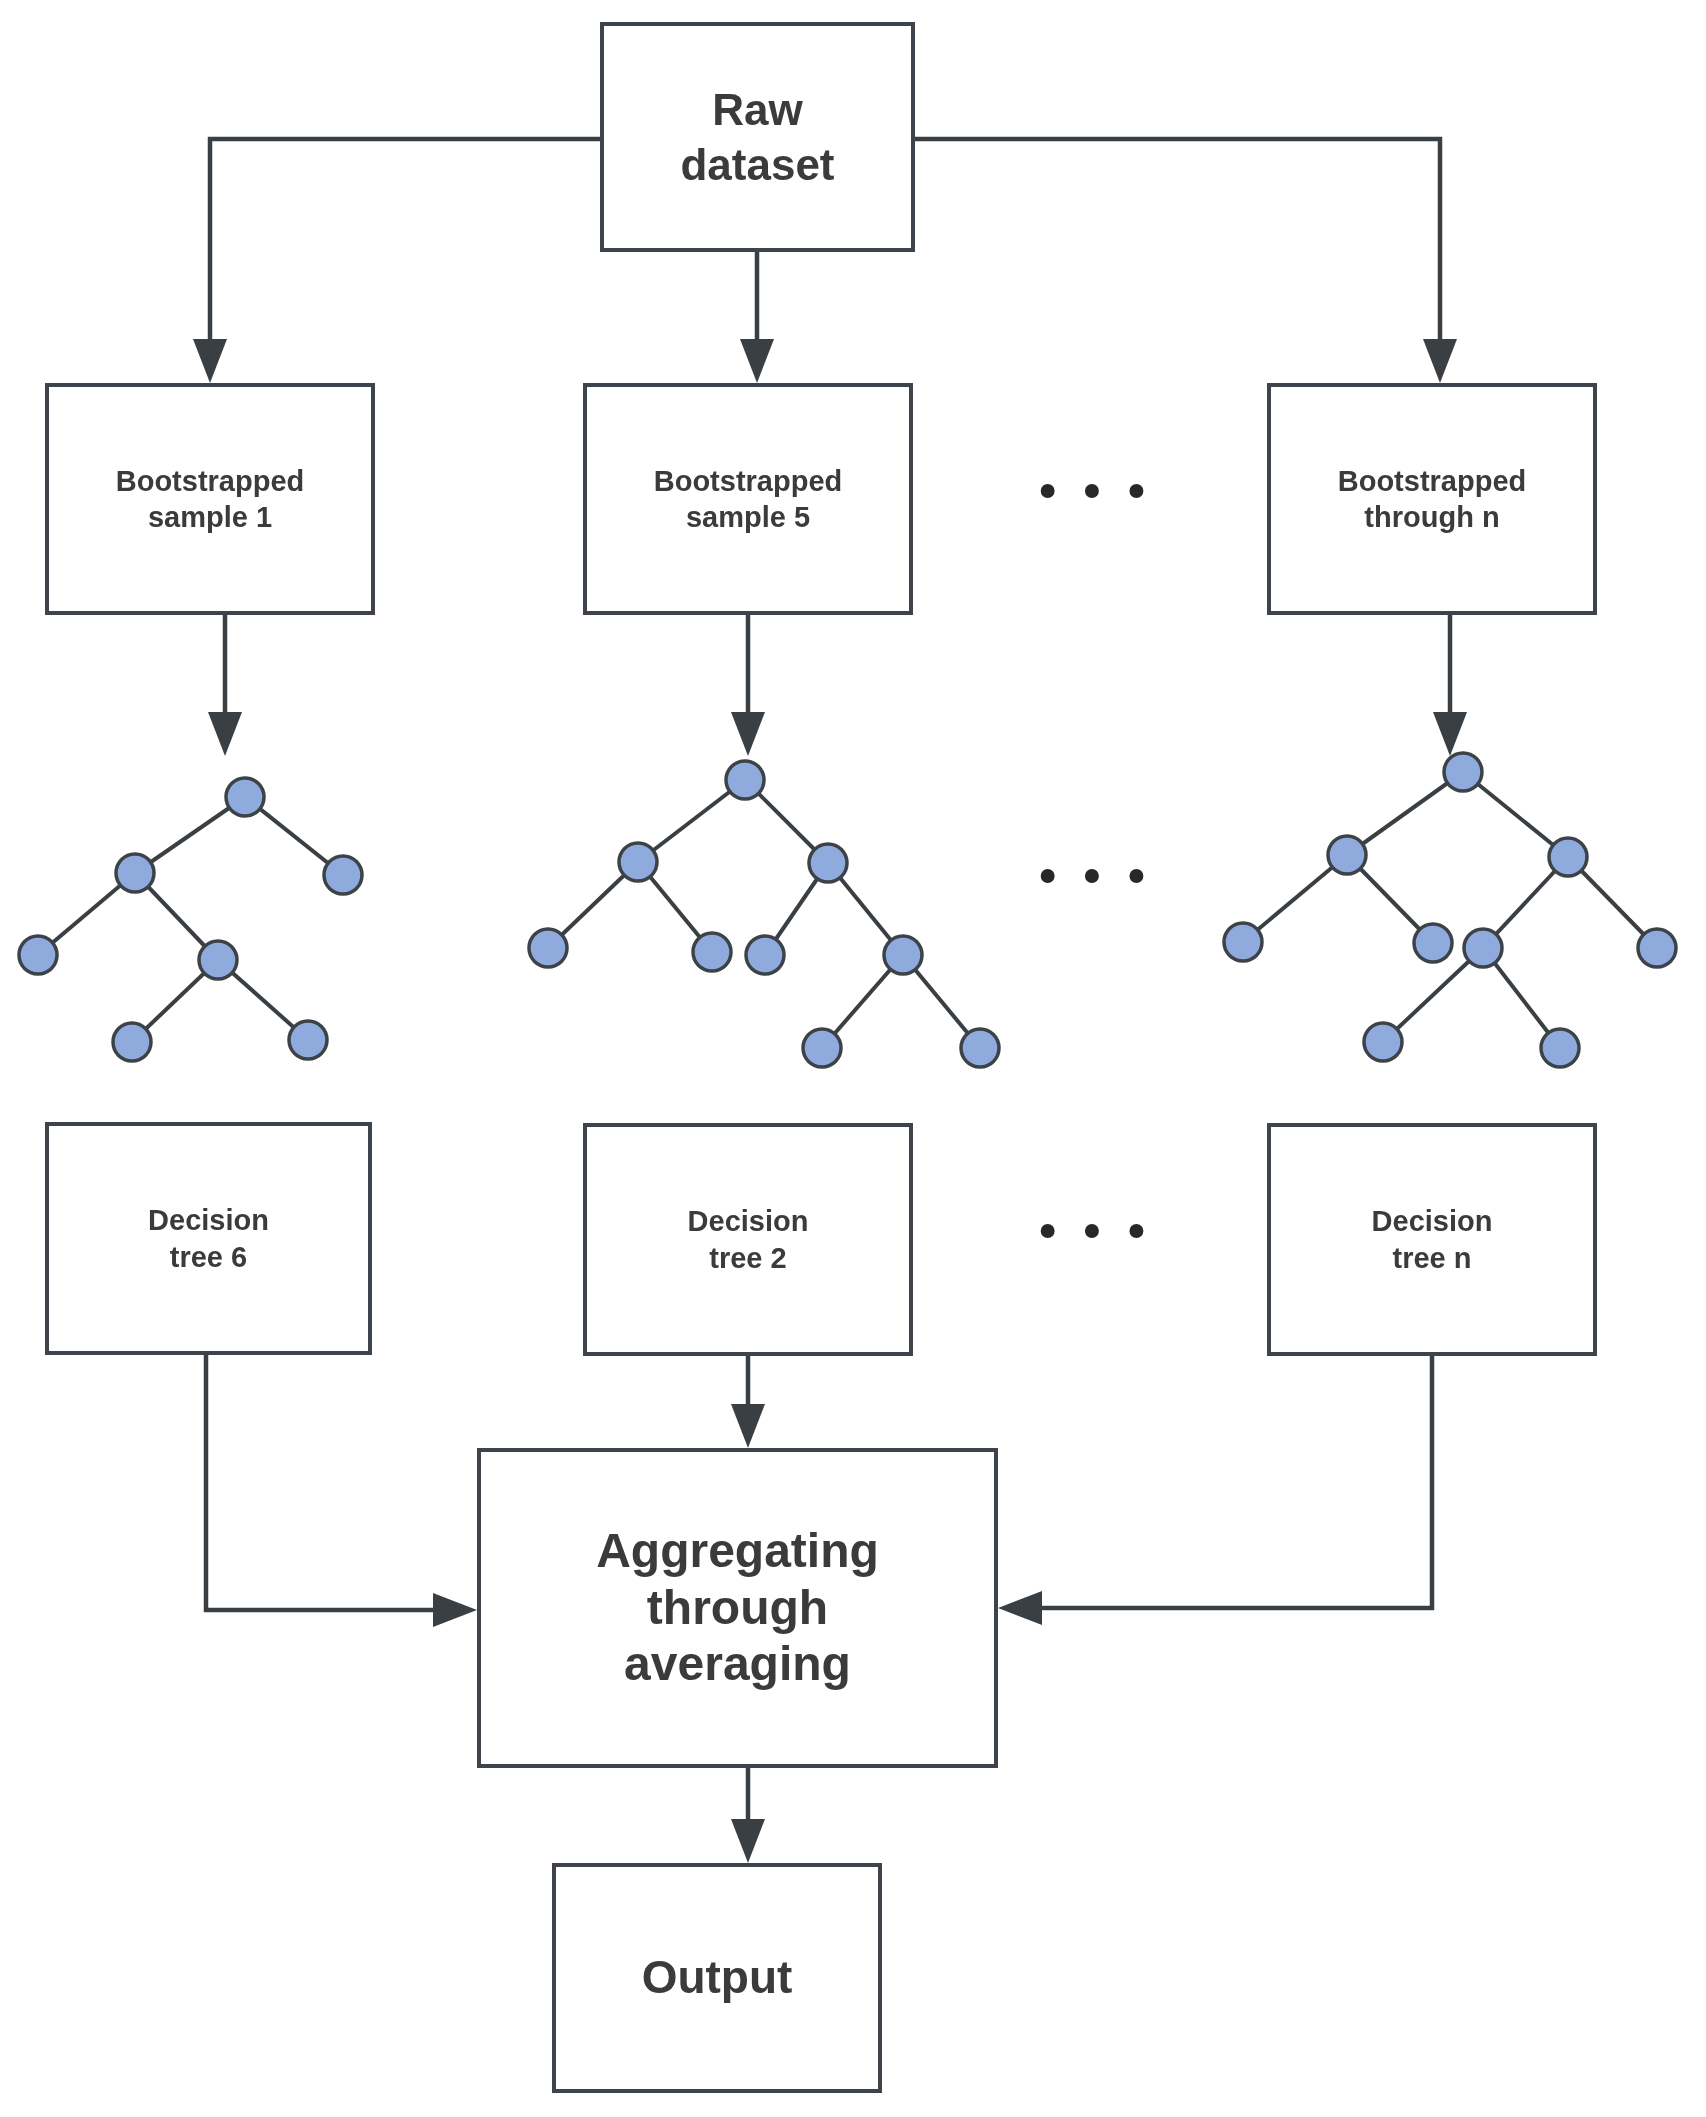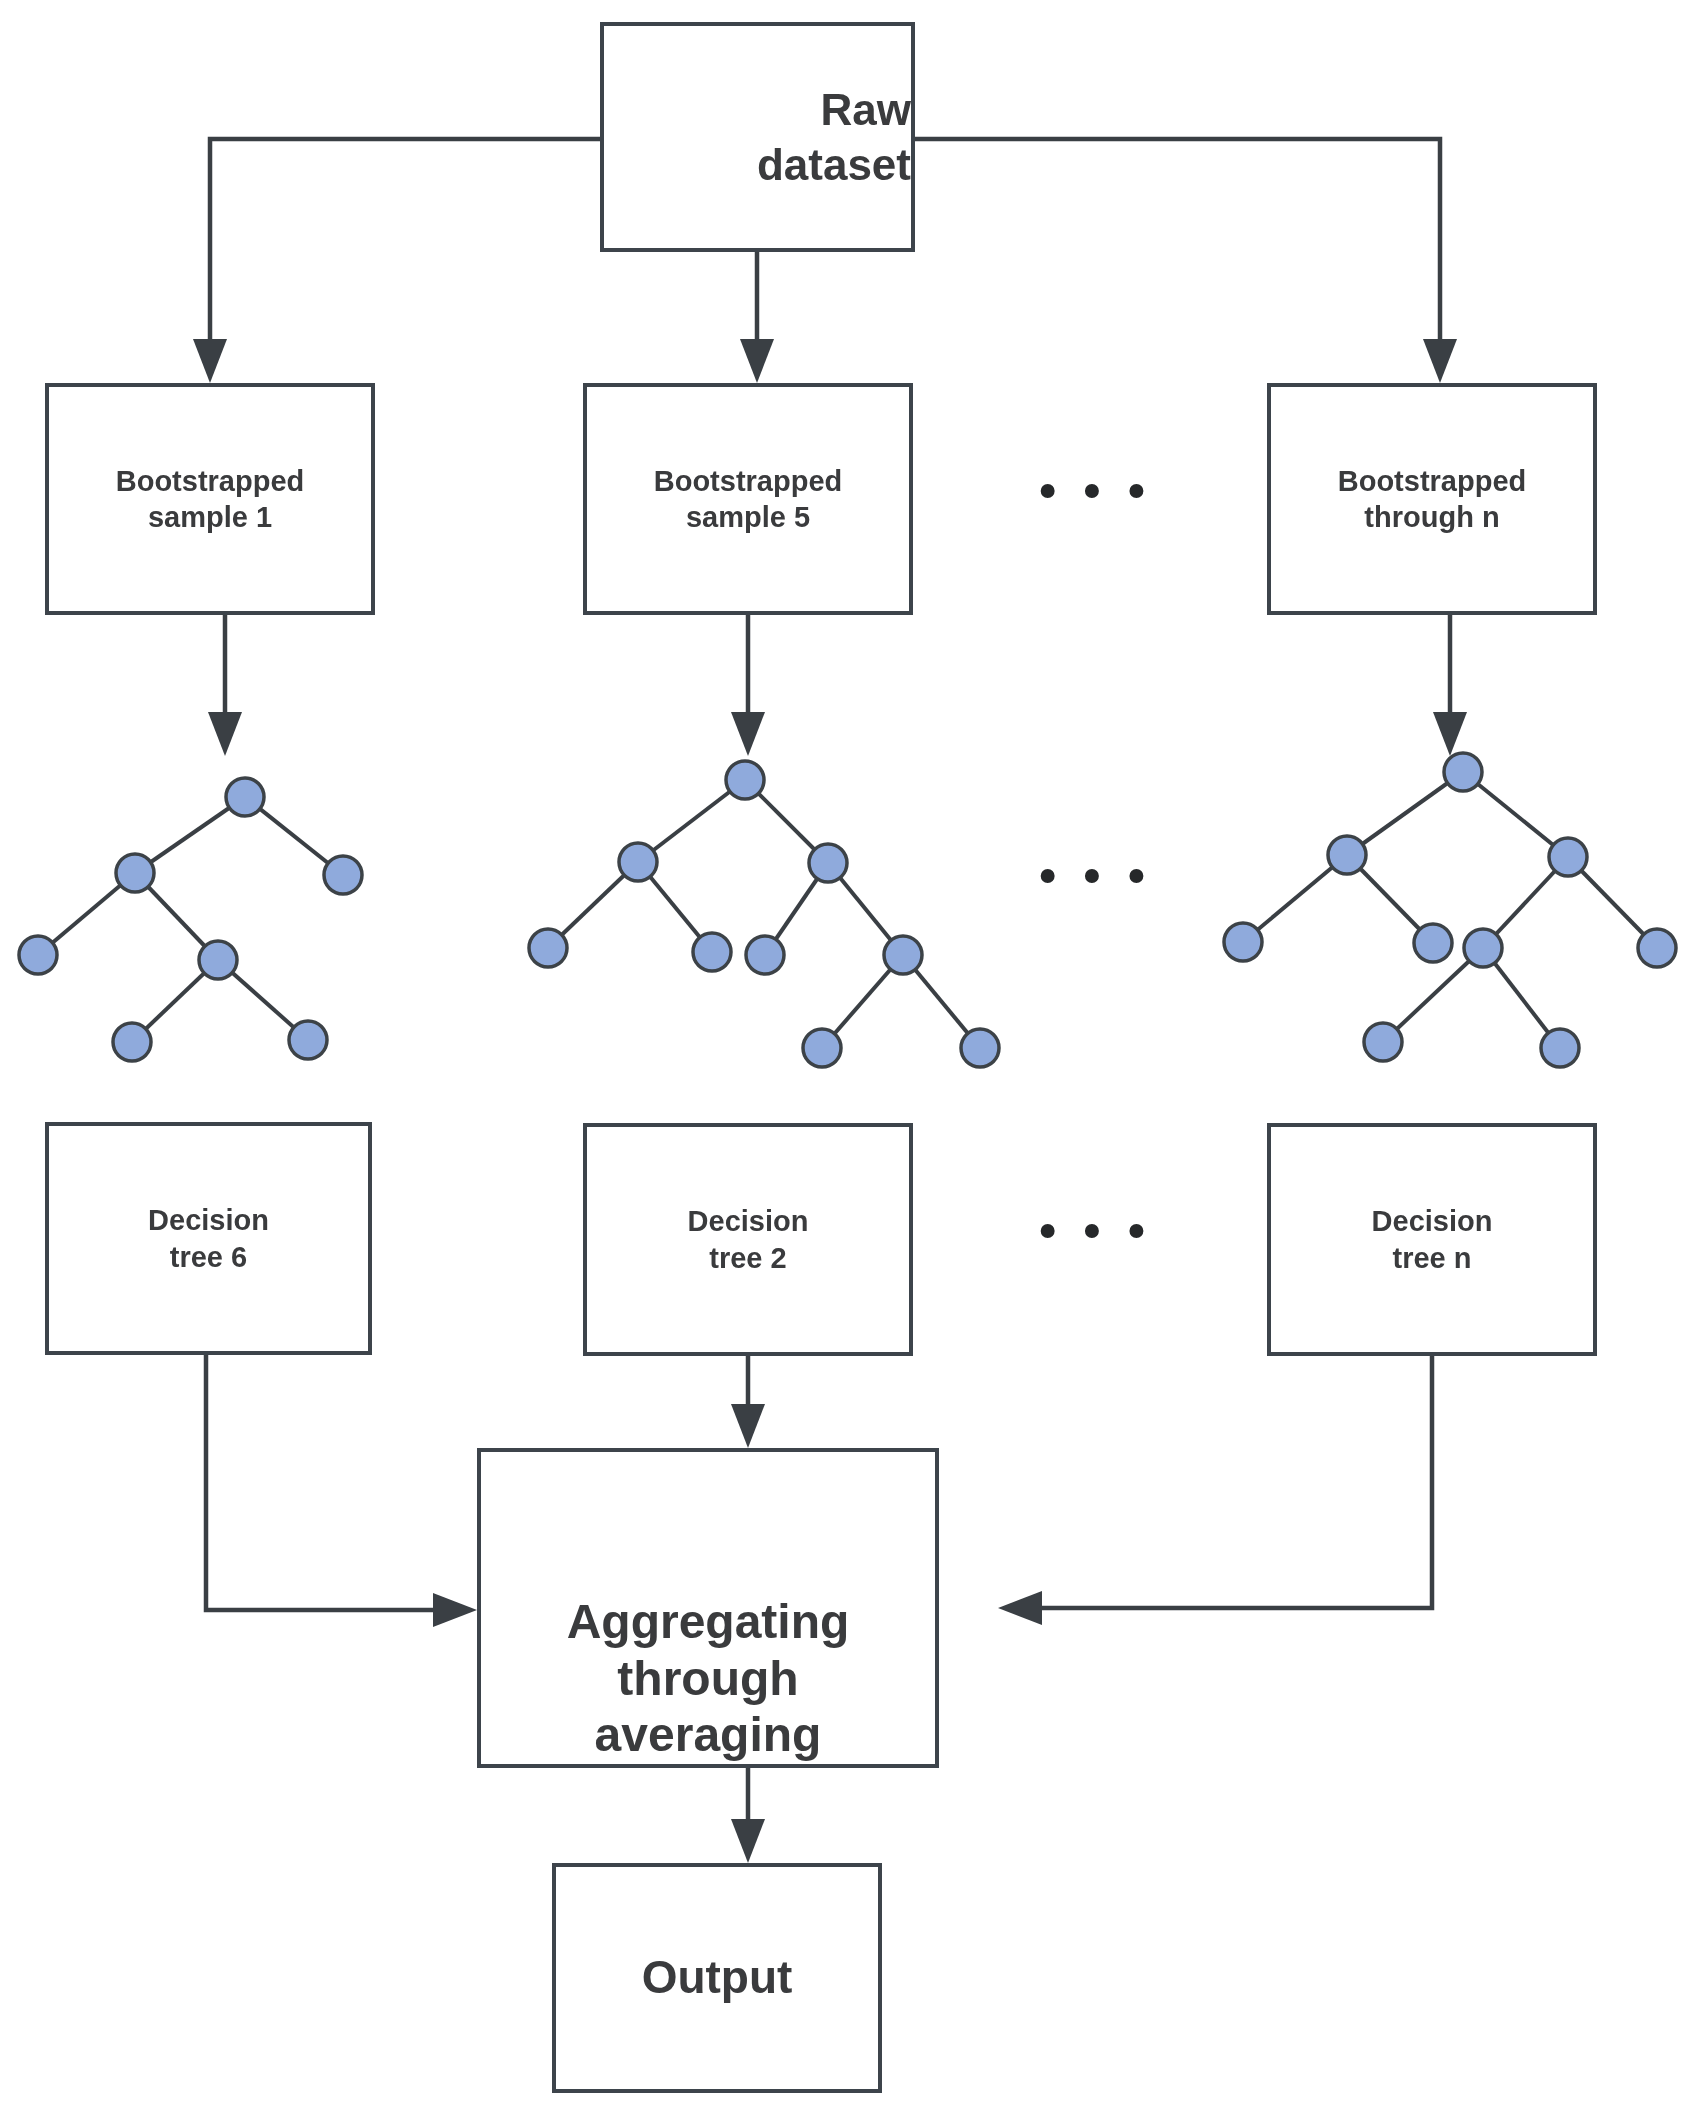--- a/index.html
+++ b/index.html
@@ -150,21 +150,21 @@
     <circle class="tree-node" cx="1568" cy="857" r="19"></circle>
     <circle class="tree-node" cx="1243" cy="942" r="19"></circle>
     <circle class="tree-node" cx="1433" cy="943" r="19"></circle>
     <circle class="tree-node" cx="1483" cy="948" r="19"></circle>
     <circle class="tree-node" cx="1657" cy="948" r="19"></circle>
     <circle class="tree-node" cx="1383" cy="1042" r="19"></circle>
     <circle class="tree-node" cx="1560" cy="1048" r="19"></circle>
   </g>
 </svg>
 
-<div class="box f44" style="left:600px; top:22px; width:315px; height:230px;align-items:flex-end;">
+<div class="box f44" style="left:600px; top:22px; width:315px; height:230px;">
   <span>Raw</span>
   <span>dataset</span>
 </div>
 
 <div class="box f42" style="left:45px; top:383px; width:330px; height:232px;">
   <span>Bootstrapped</span>
   <span>sample 1</span>
 </div>
 
 <div class="box f42" style="left:583px; top:383px; width:330px; height:232px;">
@@ -185,21 +185,21 @@
 <div class="box f42" style="left:583px; top:1123px; width:330px; height:233px;">
   <span>Decision</span>
   <span>tree 2</span>
 </div>
 
 <div class="box f42" style="left:1267px; top:1123px; width:330px; height:233px;">
   <span>Decision</span>
   <span>tree n</span>
 </div>
 
-<div class="box f48" style="left:477px; top:1448px; width:462px; height:320px;justify-content:flex-end;">
+<div class="box f48" style="left:477px; top:1448px; width:521px; height:320px;">
   <span>Aggregating</span>
   <span>through</span>
   <span>averaging</span>
 </div>
 
 <div class="box f46" style="left:552px; top:1863px; width:330px; height:230px;">
   <span>Output</span>
 </div>
 
 <div class="ellipsis" style="left:1000px; top:463px;">•••</div>

